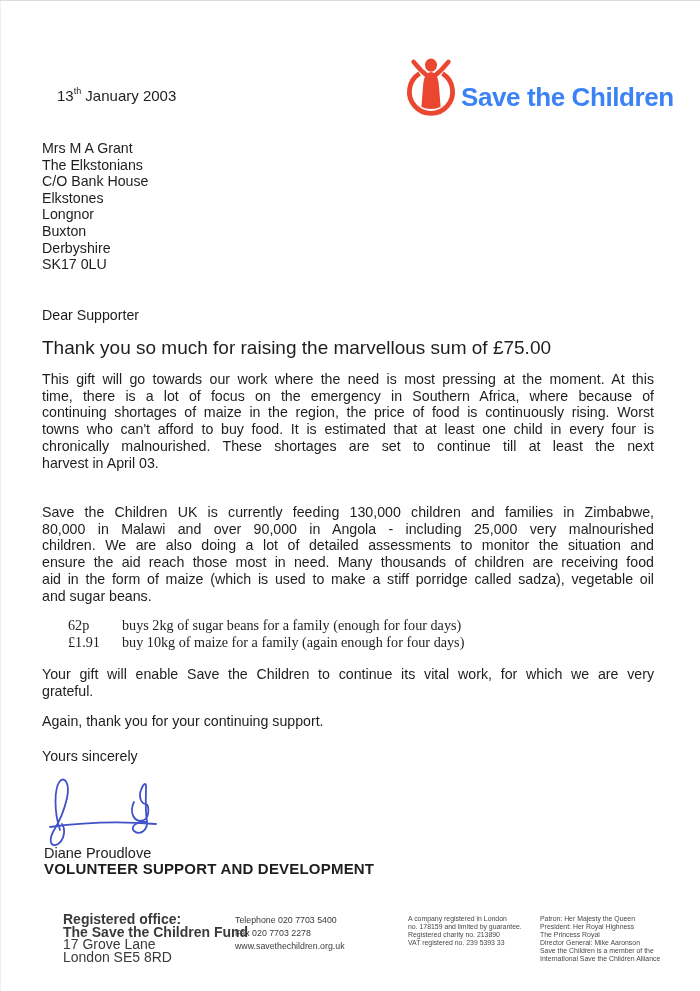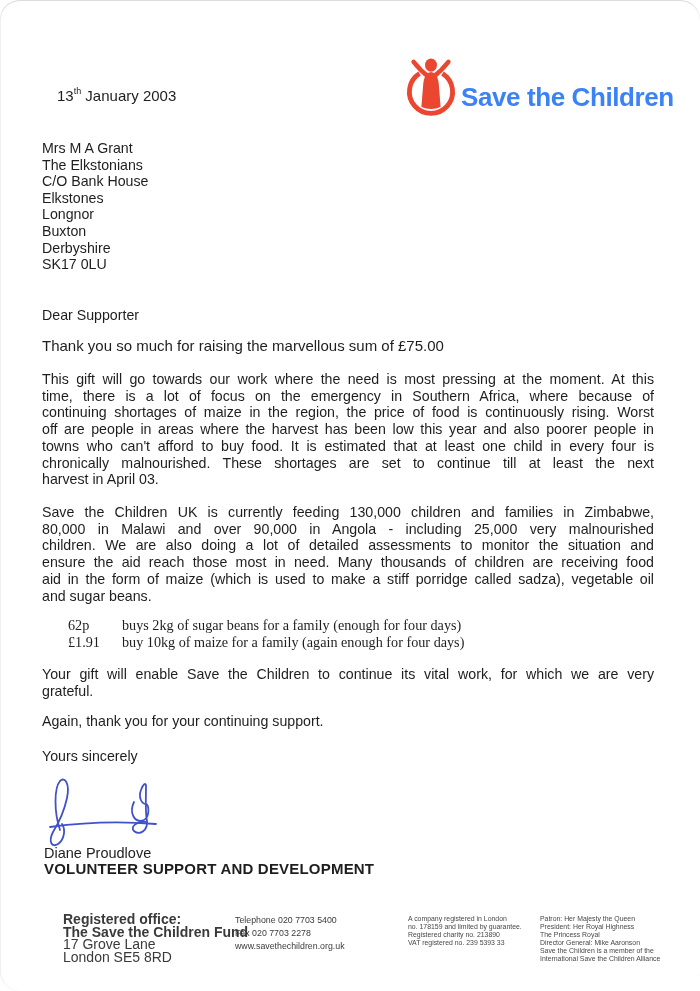--- a/index.html
+++ b/index.html
@@ -1,29 +1,28 @@
 <!DOCTYPE html>
 <html><head>
 <meta charset="utf-8">
 <style>
   html,body{margin:0;padding:0;background:#ffffff;}
   .page{
     position:relative;width:700px;height:991px;background:#fff;
     font-family:"Liberation Sans",sans-serif;color:#1e1e1e;overflow:hidden;
     box-shadow:inset 0 1px 0 #dcdcdc, inset 1px 0 0 #efefef;
-    border-radius:20px;
   }
   .date{position:absolute;left:57px;top:87px;font-size:15px;}
   .date sup{font-size:9px;position:relative;top:-1px;}
   .logo-mark{position:absolute;left:404px;top:56px;width:54px;height:62px;}
   .brand{position:absolute;left:461px;top:82px;font-size:26px;font-weight:bold;
          color:#3b82f6;letter-spacing:-0.4px;}
   .address{position:absolute;left:42px;top:140px;font-size:14.2px;line-height:16.6px;}
   .salutation{position:absolute;left:42px;top:307px;font-size:14.2px;}
-  .intro{position:absolute;left:42px;top:337px;font-size:15px;}
+  .intro{position:absolute;left:42px;top:337px;font-size:19px;}
   .para{position:absolute;left:42px;width:612px;font-size:14.2px;line-height:16.7px;}
   .p1{top:371px;} .p2{top:504px;} .p3{top:666px;}
   .jline{text-align:justify;text-align-last:justify;}
   .lline{text-align:left;}
   .donations{position:absolute;left:68px;top:617px;font-size:14.2px;line-height:17px;}
   .drow{display:flex;font-family:Liberation Serif, serif;}
   .amt{width:54px;flex:0 0 54px;}
   .again{position:absolute;left:42px;top:713px;font-size:14.2px;}
   .yours{position:absolute;left:42px;top:748px;font-size:14.2px;}
   .signature{position:absolute;left:44px;top:774px;width:140px;height:78px;}
@@ -64,21 +63,20 @@
   </div>
 
   <div class="salutation">Dear Supporter</div>
 
   <div class="intro">Thank you so much for raising the marvellous sum of £75.00</div>
 
   <div class="para p1">
     <div class="jline">This gift will go towards our work where the need is most pressing at the moment.  At this</div>
     <div class="jline">time, there is a lot of focus on the emergency in Southern Africa, where because of</div>
     <div class="jline">continuing shortages of maize in the region, the price of food is continuously rising.  Worst</div>
-    <div class="jline">off are people in areas where the harvest has been low this year and also poorer people in</div>
     <div class="jline">towns who can't afford to buy food.  It is estimated that at least one child in every four is</div>
     <div class="jline">chronically malnourished.  These shortages are set to continue till at least the next</div>
     <div class="lline">harvest in April 03.</div>
   </div>
 
   <div class="para p2">
     <div class="jline">Save the Children UK is currently feeding 130,000 children and families in Zimbabwe,</div>
     <div class="jline">80,000 in Malawi and over 90,000 in Angola - including 25,000 very malnourished</div>
     <div class="jline">children.  We are also doing a lot of detailed assessments to monitor the situation and</div>
     <div class="jline">ensure the aid reach those most in need.  Many thousands of children are receiving food</div>

